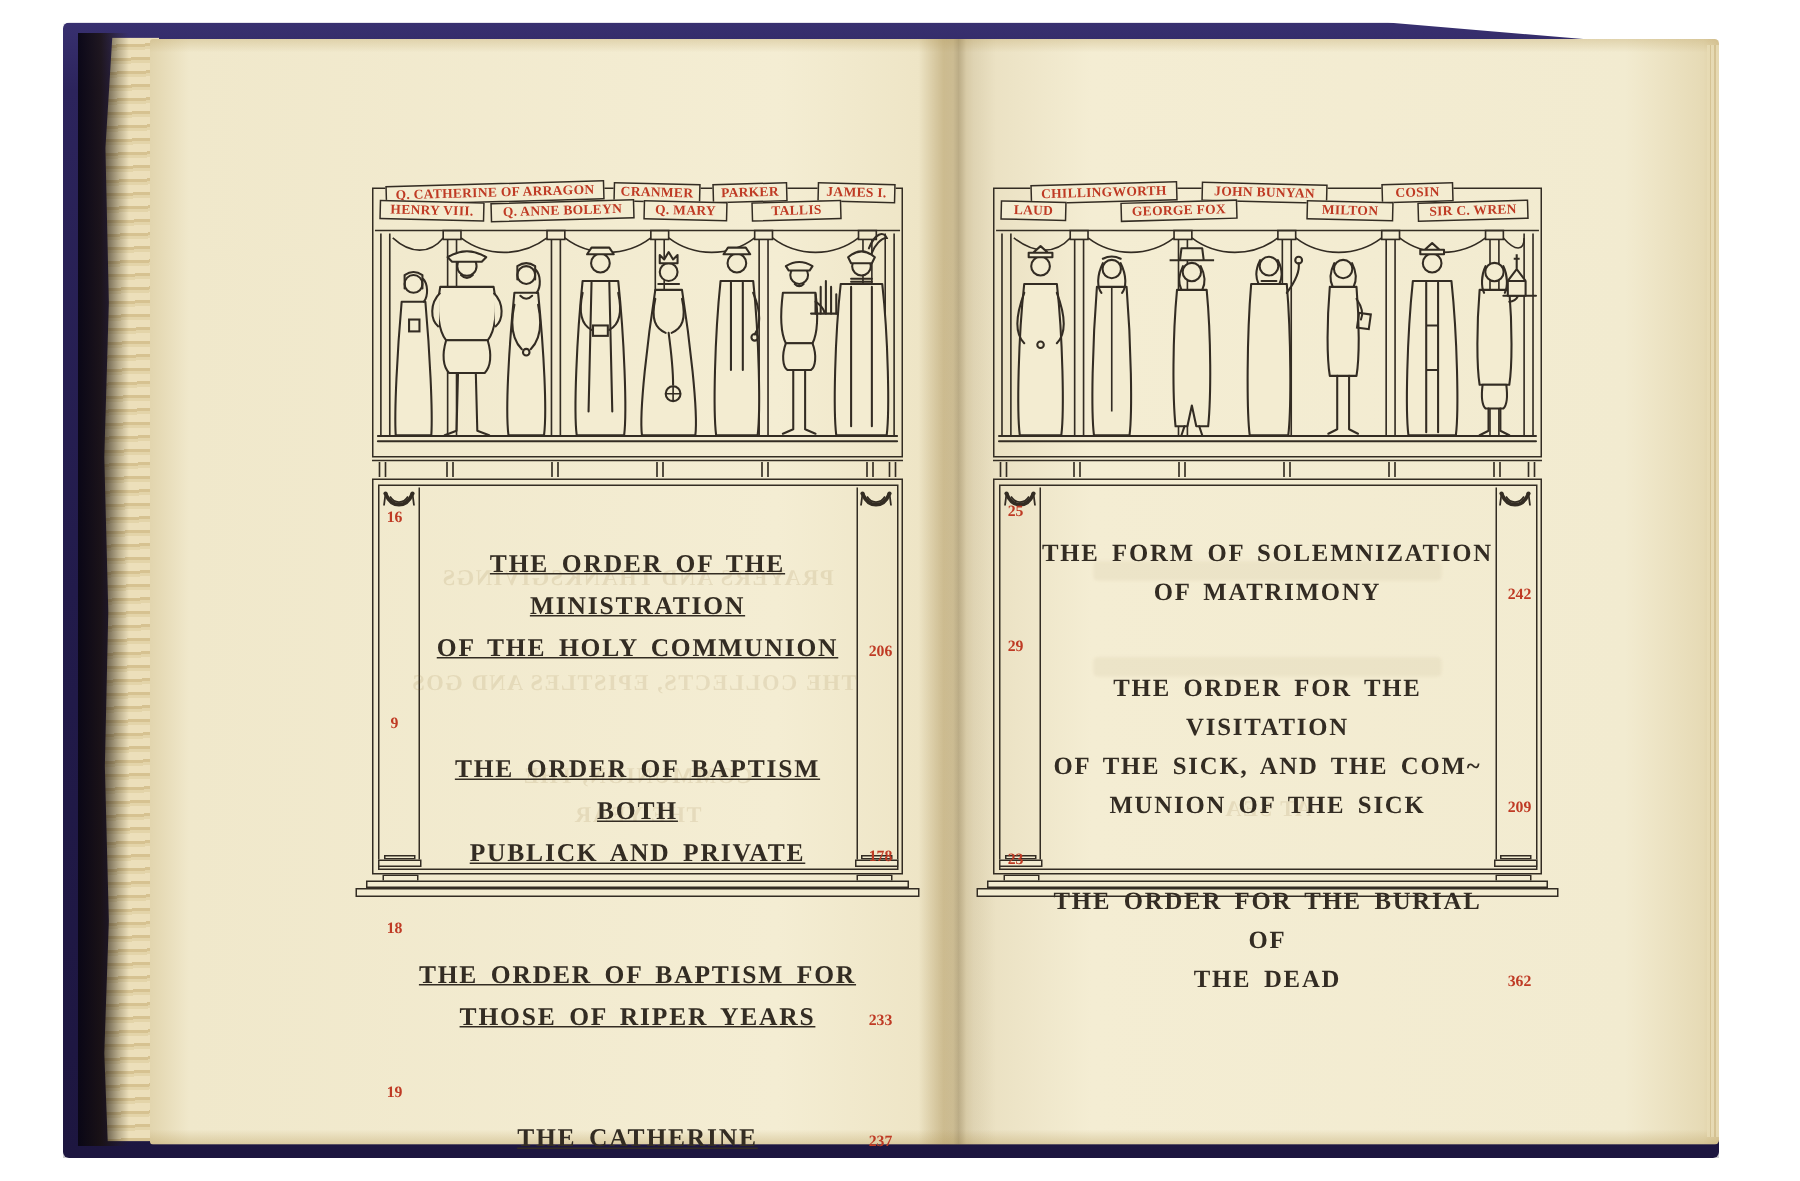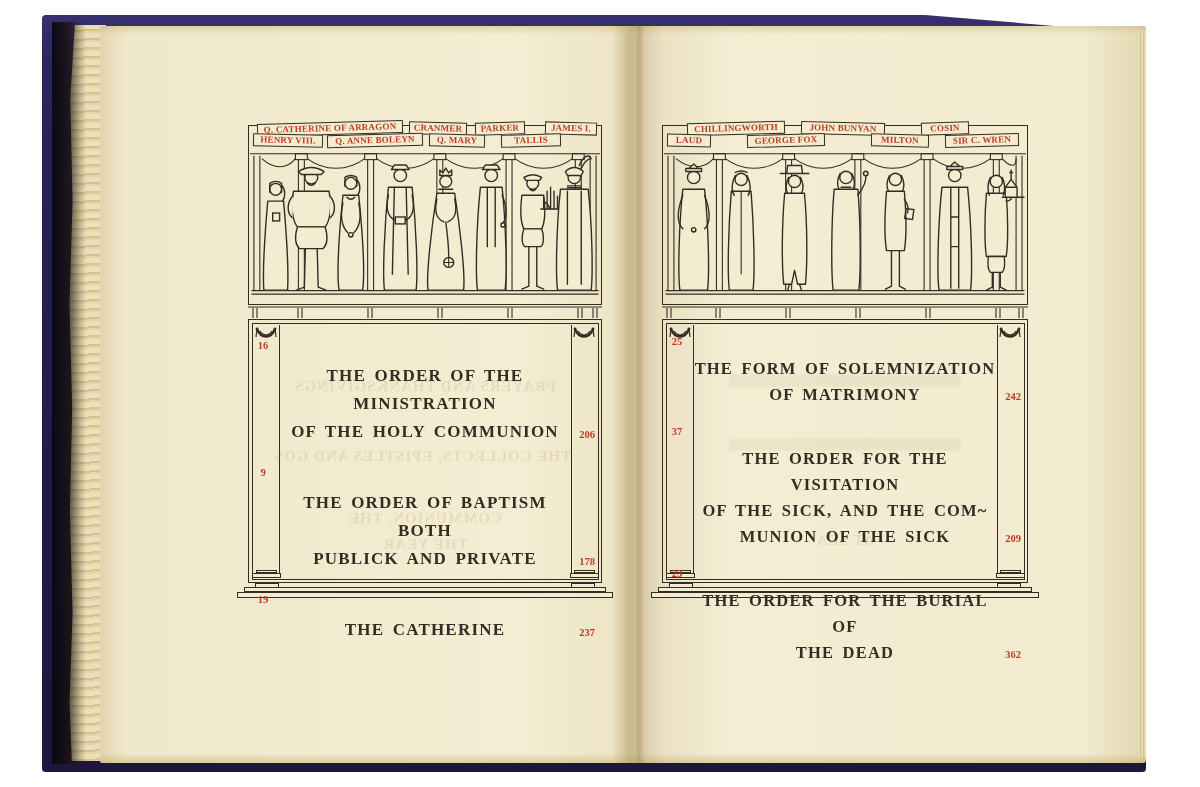--- a/index.html
+++ b/index.html
@@ -61,21 +61,21 @@
   .strip.right{right:4.5px;border-left:1.1px solid var(--ink);}
   .swag{position:absolute;top:1px;left:50%;transform:translateX(-50%);}
   .strip-foot{position:absolute;bottom:0;left:-2px;right:-2px;height:5px;border:1.1px solid var(--ink);
     background:var(--page);box-sizing:border-box;}
   .strip-foot2{position:absolute;bottom:5px;left:2px;right:2px;height:3px;border:1px solid var(--ink);
     background:var(--page);box-sizing:border-box;}
 
   .entries{position:absolute;left:30px;right:30px;top:0;bottom:0;display:flex;flex-direction:column;z-index:2;}
   .entry{position:relative;text-align:center;font-weight:700;color:var(--ink);
     white-space:pre-line;letter-spacing:1.2px;word-spacing:3px;}
-  #plate-left .entries{padding-top:14px;gap:15px;}
+  #plate-left .entries{padding-top:14px;gap:25px;text-decoration:underline;}
   #plate-left .entry{font-size:17px;line-height:28px;}
   #plate-right .entries{padding-top:10px;gap:12px;}
   #plate-right .entry{font-size:16.5px;line-height:26px;}
   .e-num{position:absolute;left:-28px;top:6px;width:24px;text-align:center;
     font-size:10.5px;line-height:12px;letter-spacing:0;word-spacing:0;color:var(--red);}
   .e-page{position:absolute;right:-29px;bottom:5px;width:26px;text-align:center;
     font-size:10.5px;line-height:12px;letter-spacing:0;word-spacing:0;color:var(--red);}
 
   .ghost-layer{position:absolute;left:30px;right:30px;top:0;bottom:0;z-index:1;pointer-events:none;}
   .ghost-line{position:absolute;left:0;right:0;text-align:center;transform:scaleX(-1);
@@ -250,20 +250,24 @@
       <div class="entries">
         <div class="entry">
           <span class="e-num">16</span><span>THE ORDER OF THE MINISTRATION
 OF THE HOLY COMMUNION</span><span class="e-page">206</span>
         </div>
         <div class="entry">
           <span class="e-num">9</span><span>THE ORDER OF BAPTISM BOTH
 PUBLICK AND PRIVATE</span><span class="e-page">178</span>
         </div>
         <div class="entry">
+          <span class="e-num">18</span><span>THE ORDER OF BAPTISM FOR
+THOSE OF RIPER YEARS</span><span class="e-page">233</span>
+        </div>
+        <div class="entry">
           <span class="e-num">19</span><span>THE CATHERINE</span><span class="e-page">237</span>
         </div>
       </div>
     </div>
 
     <div class="base">
       <div class="bb-l"></div>
         <div class="bb-r"></div>
         <div class="bar1"></div>
         <div class="bar2"></div>
@@ -391,21 +395,21 @@
         <div class="ghost-bar" style="top:118px"></div>
         <div class="ghost-line" style="top:212px">AT SEA</div>
       </div>
 
       <div class="entries">
         <div class="entry">
           <span class="e-num">25</span><span>THE FORM OF SOLEMNIZATION
 OF MATRIMONY</span><span class="e-page">242</span>
         </div>
         <div class="entry">
-          <span class="e-num">37</span><span>THE ORDER FOR THE VISITATION
+          <span class="e-num">29</span><span>THE ORDER FOR THE VISITATION
 OF THE SICK, AND THE COM~
 MUNION OF THE SICK</span><span class="e-page">209</span>
         </div>
         <div class="entry">
           <span class="e-num">23</span><span>THE ORDER FOR THE BURIAL OF
 THE DEAD</span><span class="e-page">362</span>
         </div>
       </div>
     </div>
 

